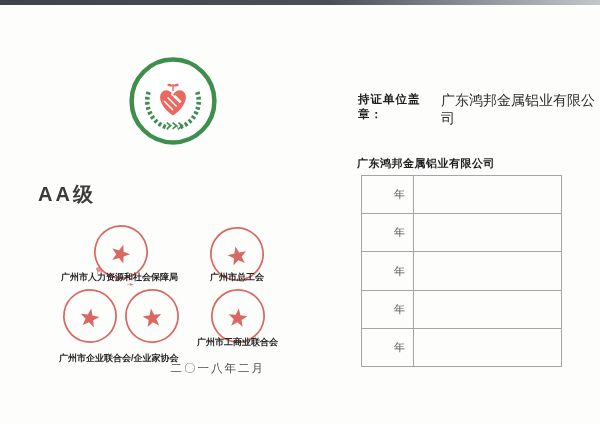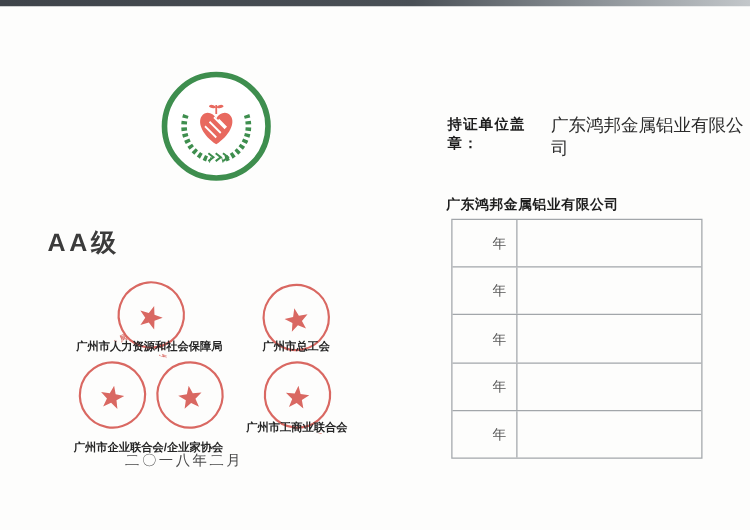--- a/index.html
+++ b/index.html
@@ -35,21 +35,21 @@
   .seal{position:absolute;width:58px;height:58px;opacity:.88;}
   .seal-ring{fill:none;stroke:#d5544d;stroke-width:3;}
   .seal-star{fill:#d5544d;}
   .seal-text{fill:#d5544d;font-weight:bold;font-family:"Liberation Sans","DejaVu Sans",sans-serif;}
 
   .issuer-label{
     position:absolute;font-size:9px;font-weight:700;color:#262626;
     letter-spacing:0px;white-space:nowrap;
   }
   .issue-date{
-    position:absolute;left:100px;top:361px;width:165px;text-align:left;
+    position:absolute;left:100px;top:361px;width:165px;text-align:right;
     font-size:11.5px;color:#4a4a4a;letter-spacing:2px;
   }
 
   
   .field-label{font-weight:700;color:#1e1e1e;font-size:11.5px;letter-spacing:1px;}
   .field-value{font-family:"Liberation Serif","DejaVu Serif",serif;color:#2b2b2b;}
   .cert-no-row{position:absolute;left:358px;top:40px;display:flex;align-items:baseline;}
   .cert-no-row .field-value{font-size:10px;margin-left:8px;letter-spacing:1px;}
   .holder-row{position:absolute;left:358px;top:92px;display:flex;align-items:flex-start;}
   .holder-row .field-value{font-size:14px;margin-left:0;}

